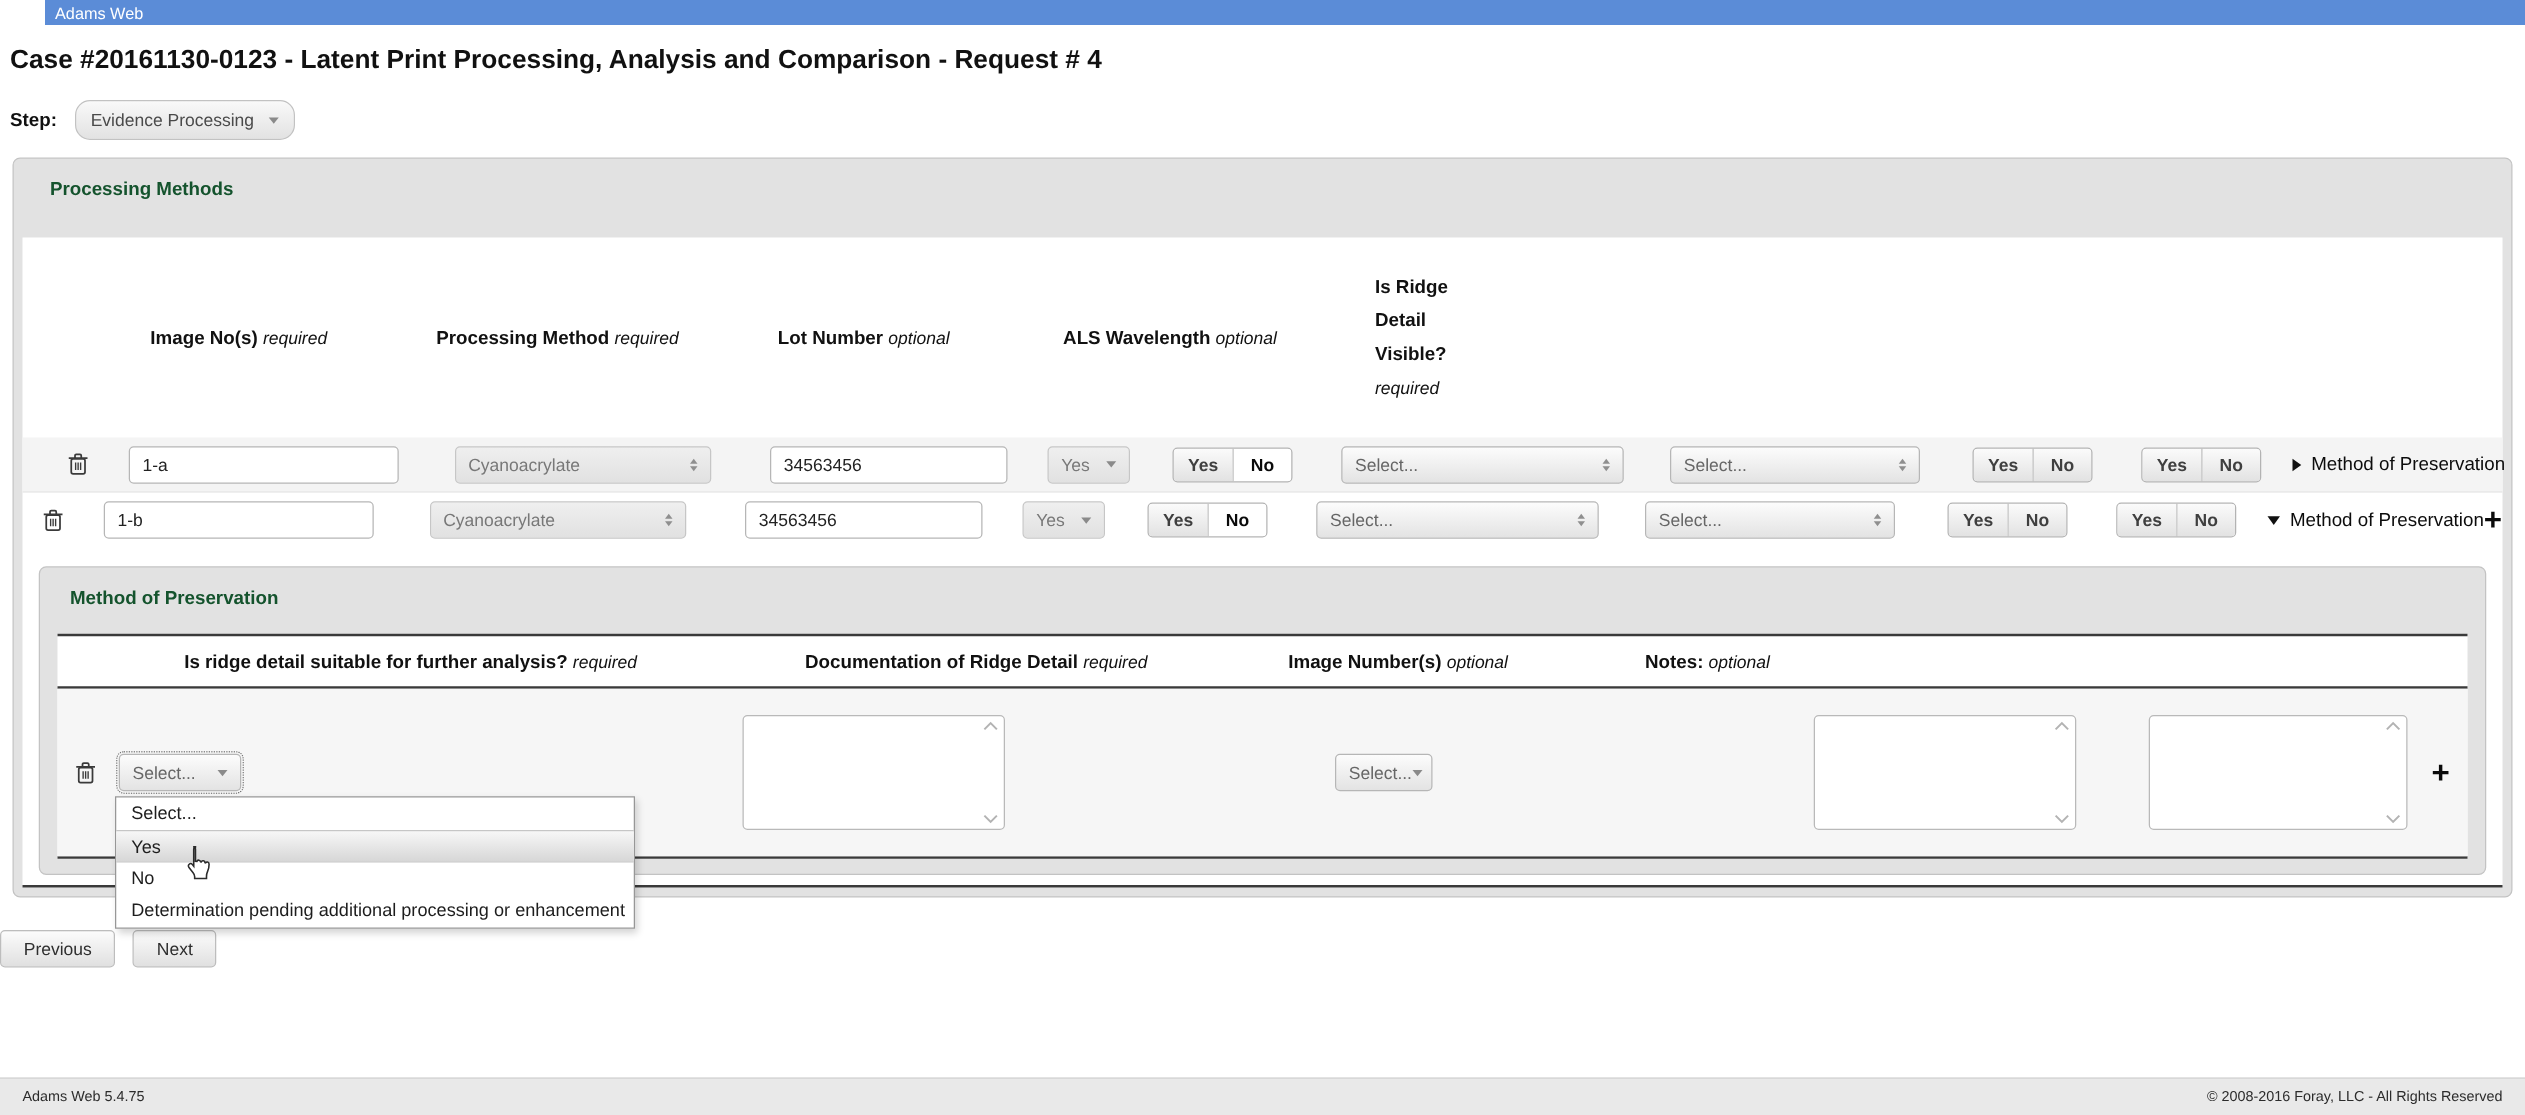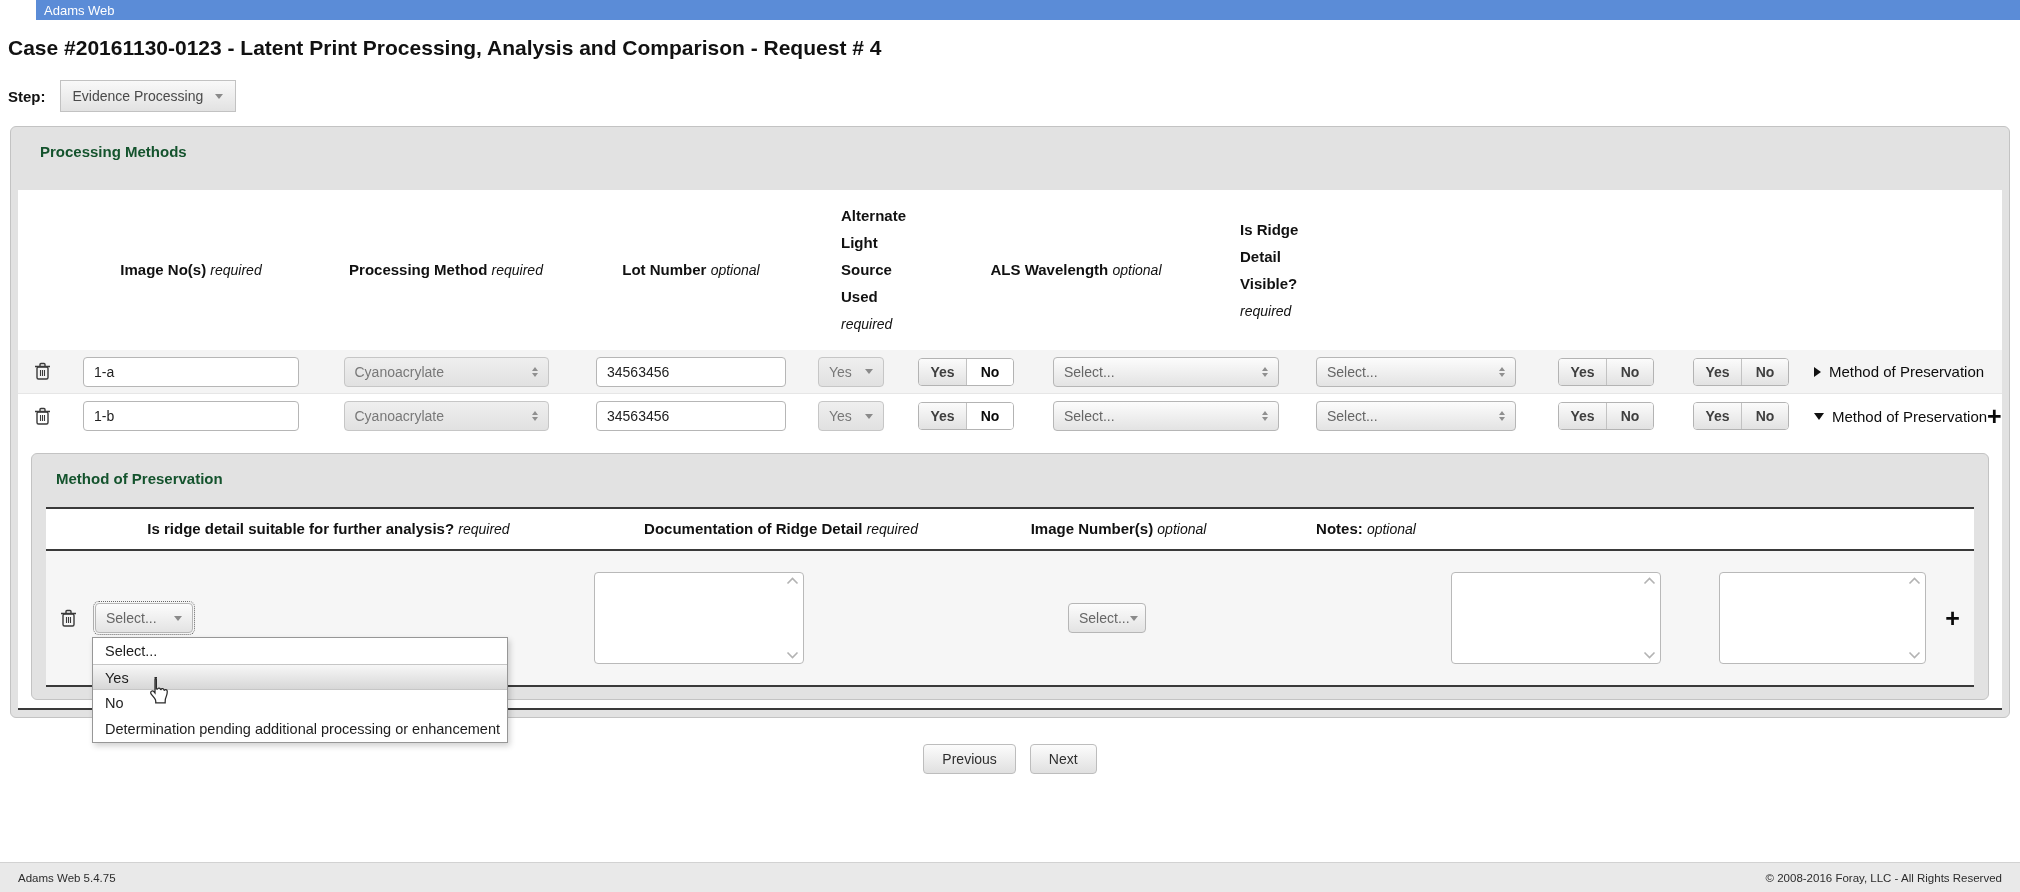--- a/index.html
+++ b/index.html
@@ -7,21 +7,21 @@
     font-family:"Liberation Sans","DejaVu Sans",sans-serif; position:relative; }
 
   
   .topbar { height:20px; background:#5b8cd7; color:#fff; display:flex; align-items:center;
     padding-left:8px; font-size:13px;margin-left:36px; }
 
   
   .page-title { margin:16px 0 0 8px; font-size:21px; font-weight:bold; color:#111; }
   .steprow { margin:20px 0 0 8px; display:flex; align-items:center; gap:14px; }
   .steplabel { font-size:15px; font-weight:bold; color:#111; }
-  .stepselect { width:176px; height:32px; border:1px solid #c2c2c2; border-radius:0;
+  .stepselect { width:176px; height:32px; border:1px solid #c2c2c2; border-radius:12px;
     background:linear-gradient(#f9f9f9,#e2e2e2); display:flex; align-items:center;
     justify-content:space-between; padding:0 12px; font-size:14px; color:#4a4a4a; }
 
   
   .panel { margin:14px 10px 0; background:#e2e2e2; border:1px solid #c3c3c3; border-radius:6px;
     padding:14px 7px 7px; }
   .panel-title { font-size:15px; font-weight:bold; color:#14532d; padding:2px 0 0 22px; }
   .main-white { margin-top:30px; background:#fff; border-bottom:2px solid #3a3a3a; }
 
   
@@ -31,21 +31,21 @@
   .c0{flex:0 0 48px}.c1{flex:0 0 250px}.c2{flex:0 0 260px}.c3{flex:0 0 230px}
   .c4{flex:0 0 90px}.c5{flex:0 0 140px}.c6{flex:0 0 260px}.c7{flex:0 0 240px}
   .c8{flex:0 0 140px}.c9{flex:0 0 130px}.c10{flex:0 0 150px; justify-content:flex-start; padding-left:8px;}
   .c11{flex:1 1 auto; justify-content:flex-end; padding-right:10px;}
   .hcell { font-size:15px; font-weight:bold; color:#111; text-align:center; line-height:1.8; }
   .hcell i { font-weight:normal; font-style:italic; font-size:14px; }
   .hblock { display:inline-block; text-align:left; }
   .hw-qc{width:74px}.hw-als{width:70px}.hw-goggle{width:196px}.hw-ridge{width:72px}.hw-another{width:94px}
 
   .drow { height:44px; }
-  .drow.striped { background:#f4f4f4; border-bottom:1px solid #e6e6e6; }
+  .drow.striped { background:#f4f4f4; border-bottom:1px solid #e6e6e6;padding-left:20px; }
 
   
   .inp { height:30px; border:1px solid #b6b6b6; border-radius:4px; padding:0 10px;
     font-size:14px; color:#222; background:#fff; font-family:inherit; }
   .sel { height:30px; border:1px solid #b6b6b6; border-radius:4px;
     background:linear-gradient(#fcfcfc,#e3e3e3); display:flex; align-items:center;
     justify-content:space-between; padding:0 10px; font-size:14px; color:#666; cursor:default; }
   .sel.disabled { background:linear-gradient(#efefef,#e1e1e1); color:#787878; border-color:#c6c6c6; }
   .sel.focused { outline:1px dotted #666; outline-offset:1px; }
   .tri-dn { width:0; height:0; border-left:4.5px solid transparent; border-right:4.5px solid transparent;
@@ -91,21 +91,21 @@
   .ddwrap { position:relative; }
   .ddbtn { width:98px; }
   .ddmenu { position:absolute; left:-3px; top:34px; width:416px; background:#fff;
     border:1px solid #979797; box-shadow:2px 3px 6px rgba(0,0,0,.18); z-index:40; }
   .mi { height:26px; line-height:26px; padding:0 12px; font-size:14.5px; color:#1d1d1d;
     white-space:nowrap; cursor:pointer; }
   .mi.hl { background:linear-gradient(#f7f7f7,#d7d7d7); border-top:1px solid #c6c6c6; border-bottom:1px solid #c6c6c6; }
   .cursor-ico { position:absolute; left:52px; top:38px; z-index:50; }
 
   
-  .navrow { margin-top:26px; display:flex; justify-content:center; gap:14px; }
+  .navrow { margin-top:26px; display:flex; justify-content:flex-start; gap:14px; }
   .navbtn { height:30px; padding:0 18px; border:1px solid #bdbdbd; border-radius:4px;
     background:linear-gradient(#fcfcfc,#e0e0e0); font-size:14px; color:#2e2e2e; font-family:inherit; cursor:pointer; }
   .footer { position:absolute; left:0; right:0; bottom:0; height:30px; background:#e9e9e9;
     border-top:1px solid #d2d2d2; display:flex; align-items:center; justify-content:space-between;
     padding:0 18px; font-size:11.5px; color:#2c2c2c; }
 </style>
 </head>
 <body>
 
 <div class="topbar">
@@ -130,23 +130,20 @@
     <div class="trow hdr-row">
       <div class="cell c0"></div>
       <div class="cell c1 hcell">
         <span><span>Image No(s)</span> <i>required</i></span>
       </div>
       <div class="cell c2 hcell">
         <span><span>Processing Method</span> <i>required</i></span>
       </div>
       <div class="cell c3 hcell">
         <span><span>Lot Number</span> <i>optional</i></span>
-      </div>
-      <div class="cell c5 hcell">
-        <span class="hblock hw-als"><span>Alternate Light Source Used</span> <i>required</i></span>
       </div>
       <div class="cell c6 hcell">
         <span><span>ALS Wavelength</span> <i>optional</i></span>
       </div>
       <div class="cell c8 hcell">
         <span class="hblock hw-ridge"><span>Is Ridge Detail Visible?</span> <i>required</i></span>
       </div>
       <div class="cell c10"></div>
       <div class="cell c11"></div>
     </div>

